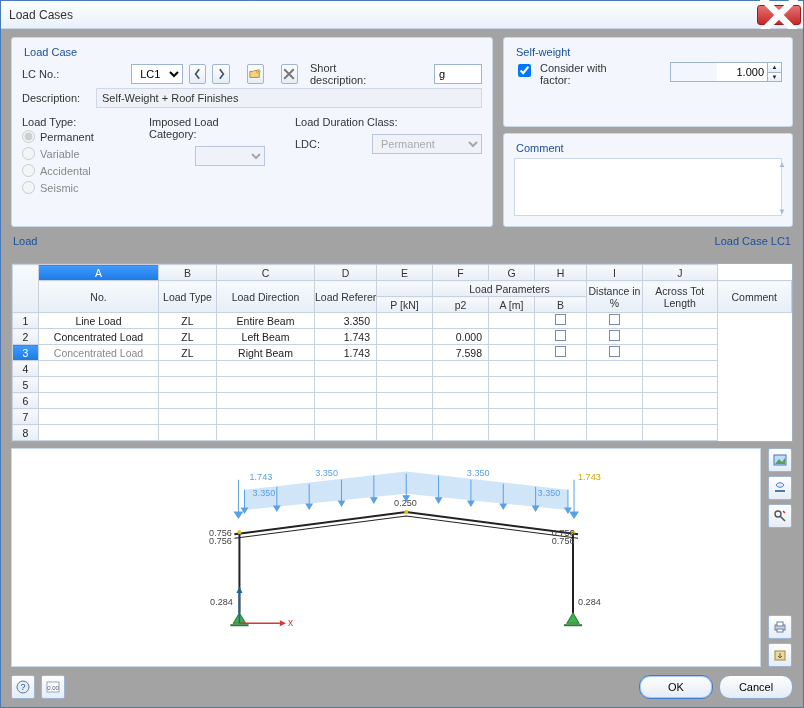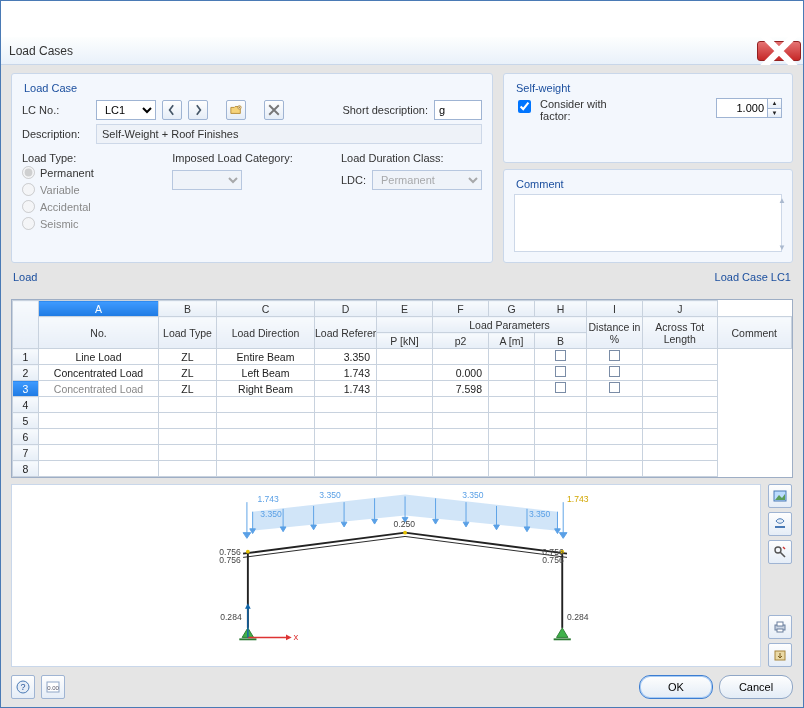--- a/index.html
+++ b/index.html
@@ -1,32 +1,32 @@
 <!DOCTYPE html>
 <html><head>
 <meta charset="utf-8">
 <style>
   * { box-sizing: border-box; }
   html, body { margin:0; padding:0; font-family: "Segoe UI", Tahoma, sans-serif; font-size:11px; color:#222; background:#fff; }
   .window { width:804px; height:708px; border:1px solid #4a7ab5; display:flex; flex-direction:column; }
-  .titlebar { height:28px; background:linear-gradient(to bottom,#fdfefe,#e9f1fa); display:flex; align-items:center; padding:0 2px 0 8px; border-bottom:1px solid #c8d6e9;margin-top:36px; }
+  .titlebar { height:28px; background:linear-gradient(to bottom,#fdfefe,#e9f1fa); display:flex; align-items:center; padding:0 2px 0 8px; border-bottom:1px solid #c8d6e9; }
   .titlebar .title { flex:1; font-size:12px; color:#333; }
   .close-btn { width:44px; height:20px; background:linear-gradient(to bottom,#e57373,#c62828); border:1px solid #932020; border-radius:3px; display:flex; align-items:center; justify-content:center; color:#fff; font-weight:bold; font-size:11px; cursor:pointer; }
-  .body { flex:1; padding:8px 10px 6px 10px; background:#e5e5e5; display:flex; flex-direction:column; gap:6px; overflow:hidden; }
+  .body { flex:1; padding:8px 10px 6px 10px; background:#a3a3a3; display:flex; flex-direction:column; gap:6px; overflow:hidden; }
   .row-top { display:flex; gap:10px; }
   .panel { border:1px solid #c9d7ea; border-radius:3px; background:#f3f7fd; position:relative; padding:18px 10px 10px 10px; }
   .panel .legend { position:absolute; top:-1px; left:8px; padding:0 4px; background:#f3f7fd; color:#1a4e9e; font-size:11px; transform:translateY(-50%); }
   .legend-offset { top:8px !important; transform:none !important; }
   .panel-loadcase { flex:1; min-width:0; }
   .panel-sw { width:290px; }
   .sw-stack { display:flex; flex-direction:column; gap:6px;align-items:center; }
   .panel-comment { padding-bottom:8px; }
   .lc-row1 { display:flex; align-items:center; gap:6px; height:24px; }
   .lbl { color:#333; }
-  select, input[type=text] { height:20px; font-size:11px; border:1px solid #9fb4d3; background:#fff; padding:0 4px; }
+  select, input[type=text] { height:20px; font-size:11px; border:1px solid #9fb4d3; background:#fff; padding:0 4px;margin-left:46px; }
   select:disabled, input:disabled { background:#eef2f8; color:#888; }
   .combo-lc { width:60px; }
   .tinybtn { width:20px; height:20px; border:1px solid #9fb4d3; background:linear-gradient(to bottom,#fefefe,#e5edf7); border-radius:2px; display:inline-flex; align-items:center; justify-content:center; cursor:pointer; font-size:10px; padding:0; }
   .tinybtn svg { width:12px; height:12px; }
   .lc-row2 { display:flex; align-items:center; gap:6px; height:24px; }
   .desc-field { flex:1; background:#eef2f8; color:#333; border:1px solid #cdd8e8; height:20px; display:flex; align-items:center; padding:0 5px; }
   .ltype-row { display:flex; gap:30px; margin-top:6px; }
   .radio-col { display:flex; flex-direction:column; gap:4px; margin-top:2px; }
   .radio-item { display:flex; gap:5px; align-items:center; color:#888; }
   .radio-item.active { color:#333; }

